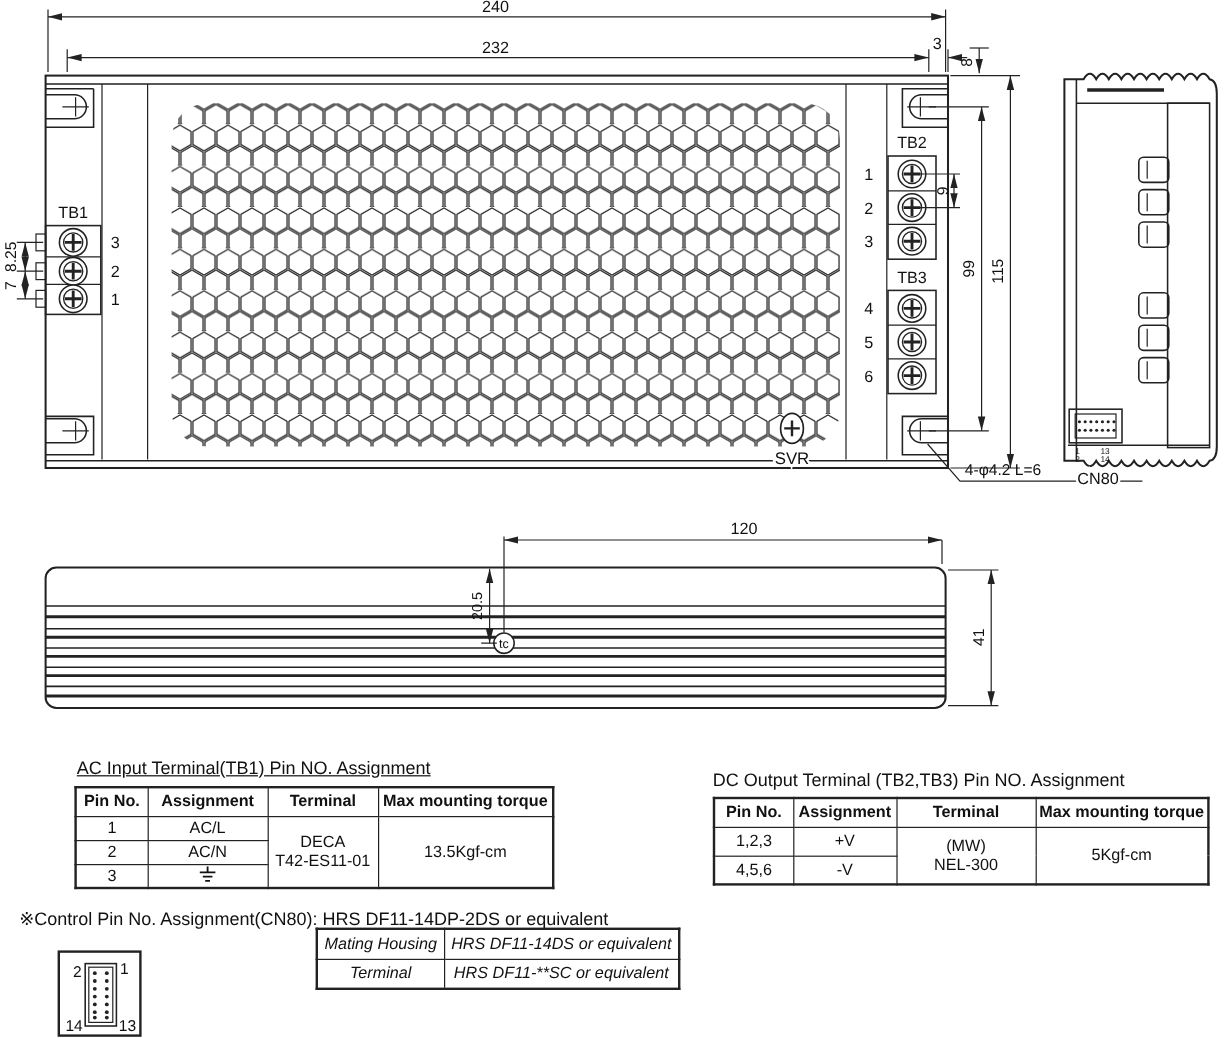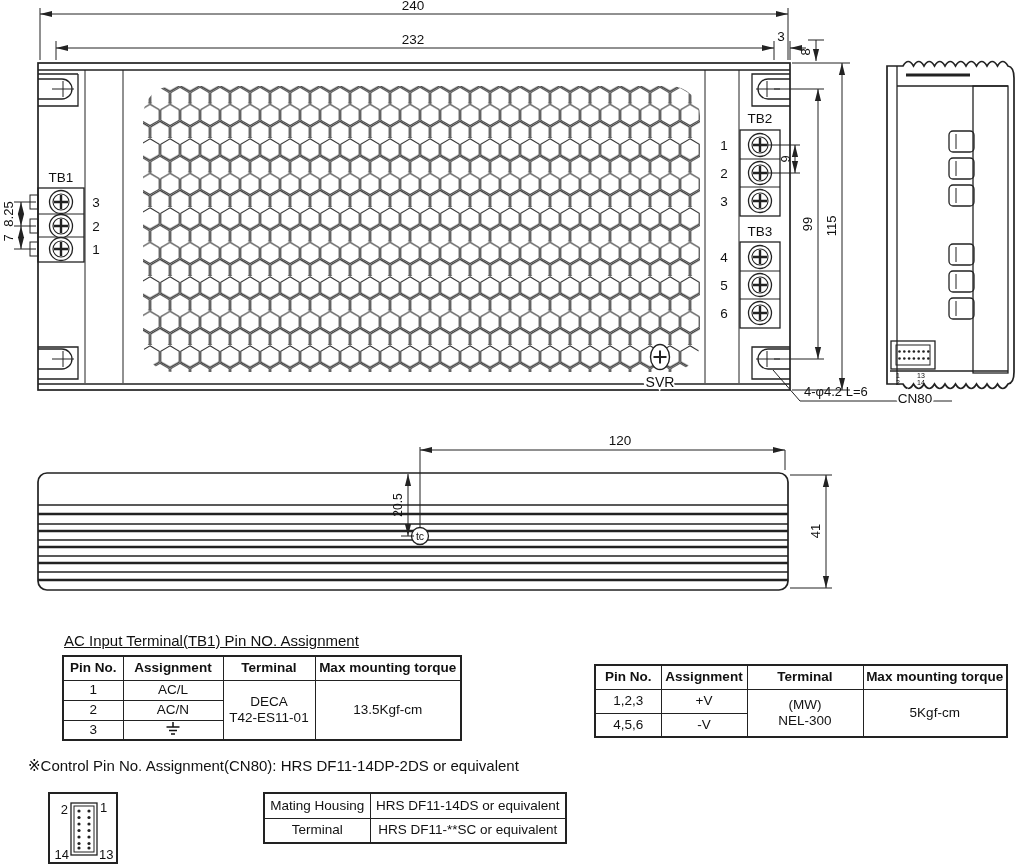--- a/index.html
+++ b/index.html
@@ -305,20 +305,21 @@
     <td>3</td>
     <td>
       <svg width="18" height="15" viewBox="0 0 18 15" style="vertical-align:-2px">
         <path d="M9,1 V6 M2.5,6 H15.5 M5,9.5 H13 M7,13 H11" stroke="#111" stroke-width="1.5" fill="none"></path>
       </svg>
     </td>
   </tr>
 </tbody>
     </table>
 
+<div class="abs dtitle" style="left:594px;top:642px;">DC Output Terminal (TB2,TB3) Pin NO. Assignment</div>
 <table class="spec abs" style="left:594px;top:664px;width:412px;">
   <colgroup>
         <col style="width:66px">
         <col style="width:86px">
         <col style="width:116px">
         <col style="width:144px">
       </colgroup>
   <tbody>
         <tr style="height:24px">
     <th>Pin No.</th>
@@ -335,21 +336,21 @@
     </td>
     <td rowspan="2">5Kgf-cm</td>
   </tr>
   <tr style="height:24px">
     <td>4,5,6</td>
     <td>-V</td>
   </tr>
 </tbody>
     </table>
 
-<div class="abs note" style="left:28px;top:757px;text-align:center;">
+<div class="abs note" style="left:16px;top:757px;text-align:center;">
   <span class="mark">※</span><span>Control Pin No. Assignment(CN80): HRS DF11-14DP-2DS or equivalent</span>
 </div>
 
 <svg class="abs" style="left:46px;top:786px;" width="78" height="79" viewBox="0 0 78 79">
   <rect x="3" y="7" width="68" height="70" fill="none" stroke="#222" stroke-width="2"></rect>
   <rect x="25" y="17" width="26" height="52" class="ln"></rect>
   <rect x="28" y="20" width="20" height="46" class="thin"></rect>
   <g fill="#222">
     <circle cx="33" cy="25" r="1.6"></circle>
         <circle cx="43" cy="25" r="1.6"></circle>
@@ -365,21 +366,21 @@
         <circle cx="43" cy="57.5" r="1.6"></circle>
     <circle cx="33" cy="62" r="1.6"></circle>
         <circle cx="43" cy="62" r="1.6"></circle>
   </g>
   <text x="22" y="28" style="font-size:13px;text-anchor:end">2</text>
   <text x="54" y="26" style="font-size:13px">1</text>
   <text x="23" y="73" style="font-size:13px;text-anchor:end">14</text>
   <text x="53" y="73" style="font-size:13px">13</text>
 </svg>
 
-<table class="spec abs" style="left:263px;top:792px;width:302px;">
+<table class="spec abs" style="left:263px;top:773px;width:302px;font-style:italic;">
   <colgroup>
         <col style="width:106px">
         <col style="width:196px">
       </colgroup>
   <tbody>
         <tr style="height:25px">
     <td>Mating Housing</td>
     <td>HRS DF11-14DS or equivalent</td>
   </tr>
   <tr style="height:25px">

